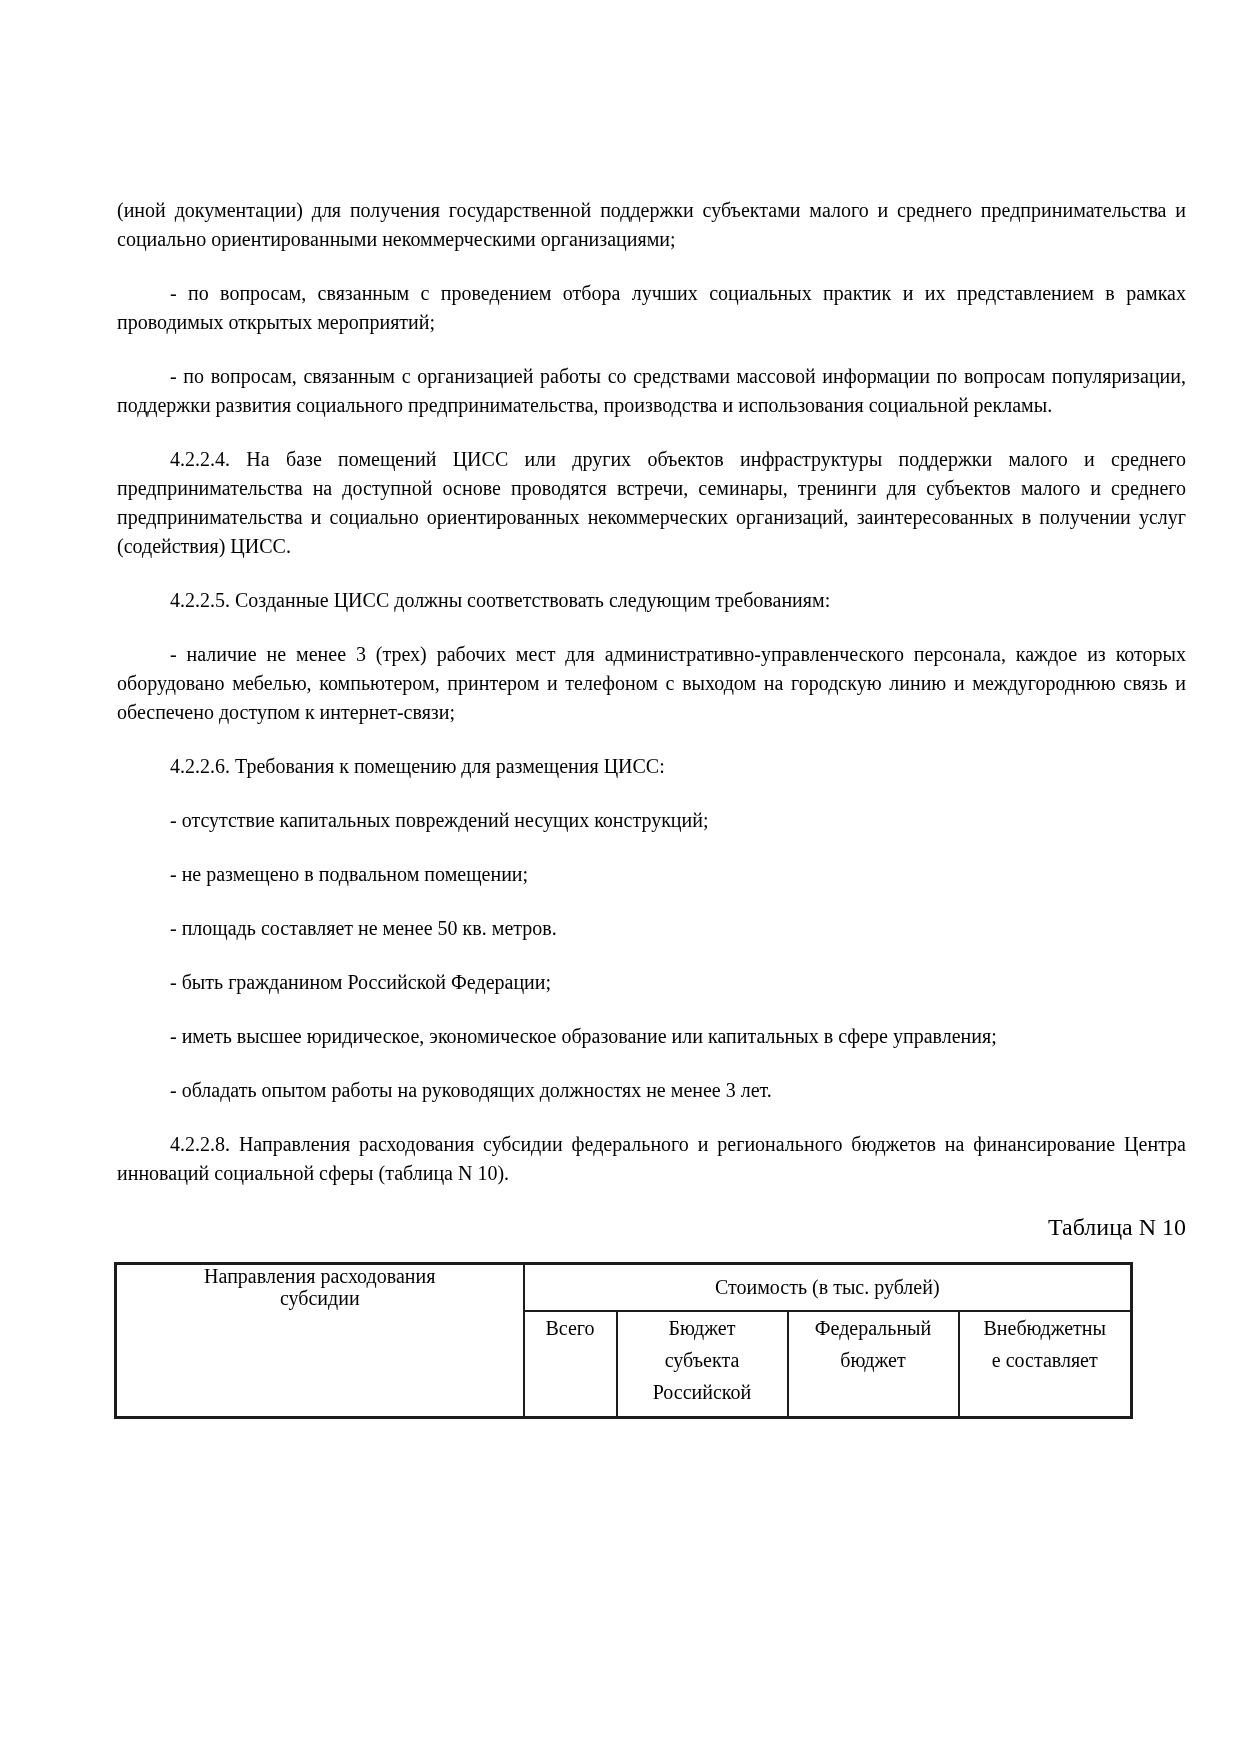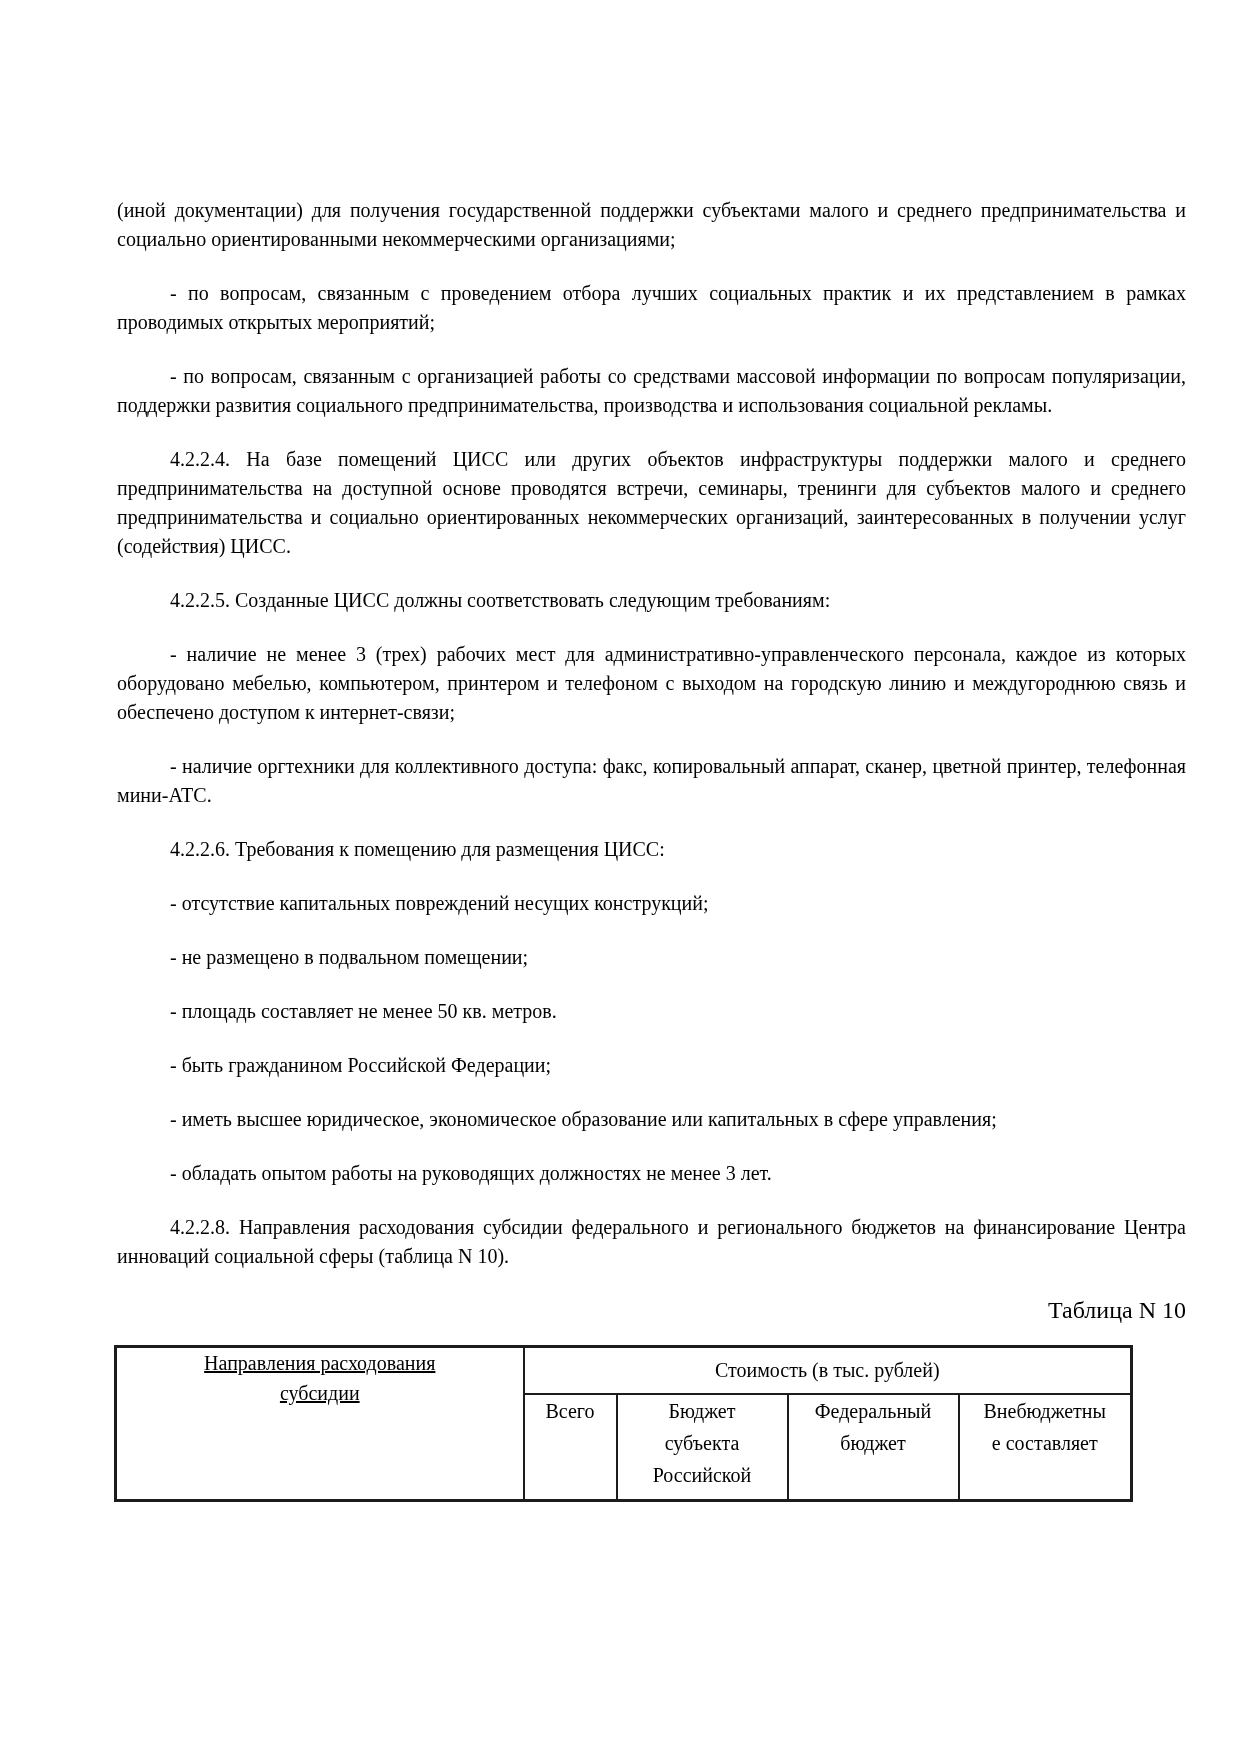--- a/index.html
+++ b/index.html
@@ -45,22 +45,21 @@
     border: 2px solid #1c1c1c;
     font-size: 20px;
     font-weight: normal;
     text-align: center;
     padding: 0 6px;
     white-space: pre-line;
   }
   td.cell-directions {
     vertical-align: top;
     padding-top: 18px;
-    line-height: 30px;
-    text-decoration: underline;
+    line-height: 22px;
   }
   tr.row-head1 td.cell-cost {
     height: 45px;
     vertical-align: middle;
     line-height: 29px;
   }
   tr.row-head2 td {
     height: 104px;
     vertical-align: top;
     line-height: 32px;
@@ -71,21 +70,20 @@
 
 <div class="page">
   <div class="content">
 
     <p class="para no-indent">(иной документации) для получения государственной поддержки субъектами малого и среднего предпринимательства и социально ориентированными некоммерческими организациями;</p>
     <p class="para">- по вопросам, связанным с проведением отбора лучших социальных практик и их представлением в рамках проводимых открытых мероприятий;</p>
     <p class="para">- по вопросам, связанным с организацией работы со средствами массовой информации по вопросам популяризации, поддержки развития социального предпринимательства, производства и использования социальной рекламы.</p>
     <p class="para">4.2.2.4. На базе помещений ЦИСС или других объектов инфраструктуры поддержки малого и среднего предпринимательства на доступной основе проводятся встречи, семинары, тренинги для субъектов малого и среднего предпринимательства и социально ориентированных некоммерческих организаций, заинтересованных в получении услуг (содействия) ЦИСС.</p>
     <p class="para">4.2.2.5. Созданные ЦИСС должны соответствовать следующим требованиям:</p>
     <p class="para">- наличие не менее 3 (трех) рабочих мест для административно-управленческого персонала, каждое из которых оборудовано мебелью, компьютером, принтером и телефоном с выходом на городскую линию и междугороднюю связь и обеспечено доступом к интернет-связи;</p>
-    <p class="para">- наличие оргтехники для коллективного доступа: факс, копировальный аппарат, сканер, цветной принтер, телефонная мини-АТС.</p>
     <p class="para">4.2.2.6. Требования к помещению для размещения ЦИСС:</p>
     <p class="para">- отсутствие капитальных повреждений несущих конструкций;</p>
     <p class="para">- не размещено в подвальном помещении;</p>
     <p class="para">- площадь составляет не менее 50 кв. метров.</p>
     <p class="para">- быть гражданином Российской Федерации;</p>
     <p class="para">- иметь высшее юридическое, экономическое образование или капитальных в сфере управления;</p>
     <p class="para">- обладать опытом работы на руководящих должностях не менее 3 лет.</p>
     <p class="para">4.2.2.8. Направления расходования субсидии федерального и регионального бюджетов на финансирование Центра инноваций социальной сферы (таблица N 10).</p>
 
     <p class="caption">Таблица N 10</p>

